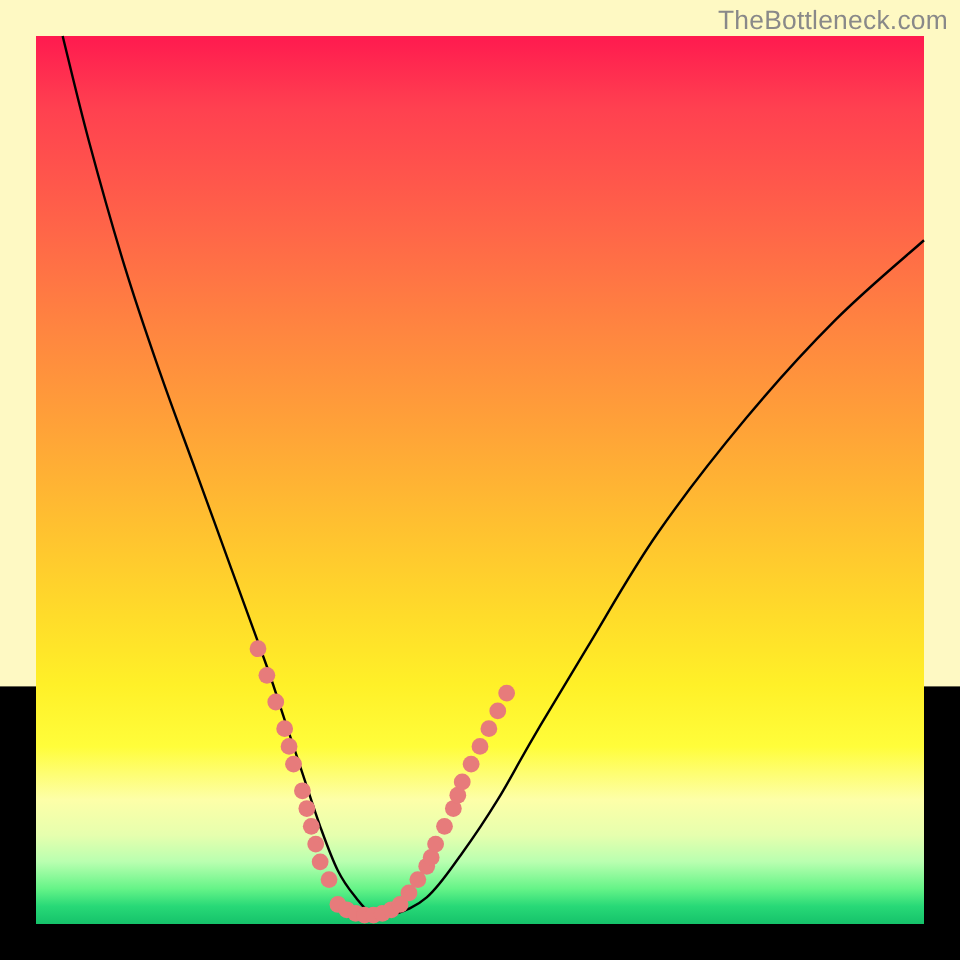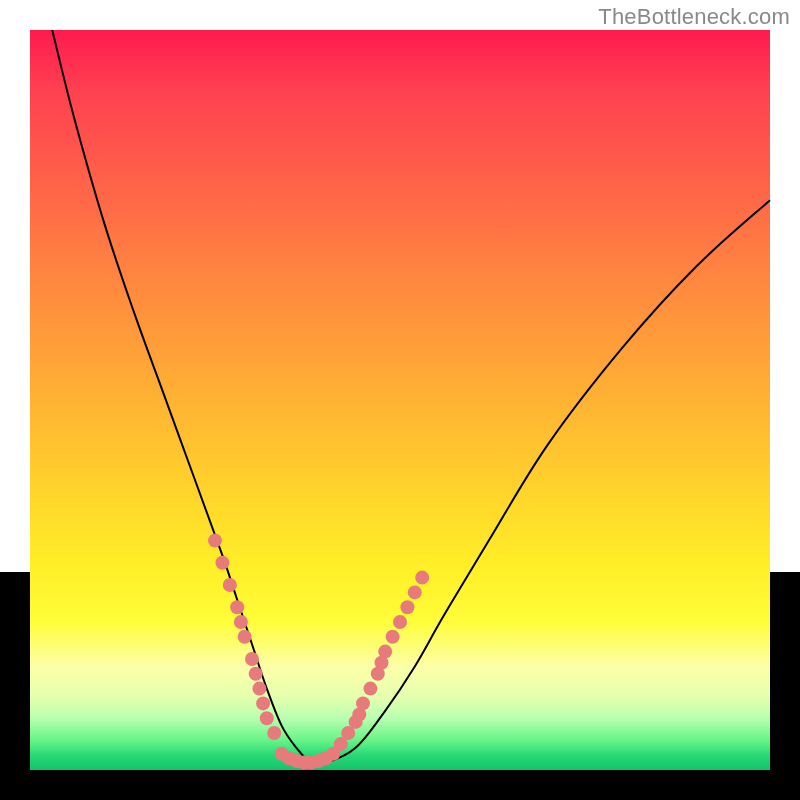--- a/index.html
+++ b/index.html
@@ -8,21 +8,21 @@
     width: 800px;
     height: 800px;
     background: #000;
     font-family: Arial, Helvetica, sans-serif;
     overflow: hidden;
   }
   .frame {
     position: relative;
     width: 800px;
     height: 572px;
-    background: #ffffff;
+    background: #fef9c3;
   }
   .plot-area {
     position: absolute;
     left: 30px;
     top: 30px;
     width: 740px;
     height: 740px;
     background: linear-gradient(to bottom,
       #ff1a4f 0%,
       #ff4050 8%,

